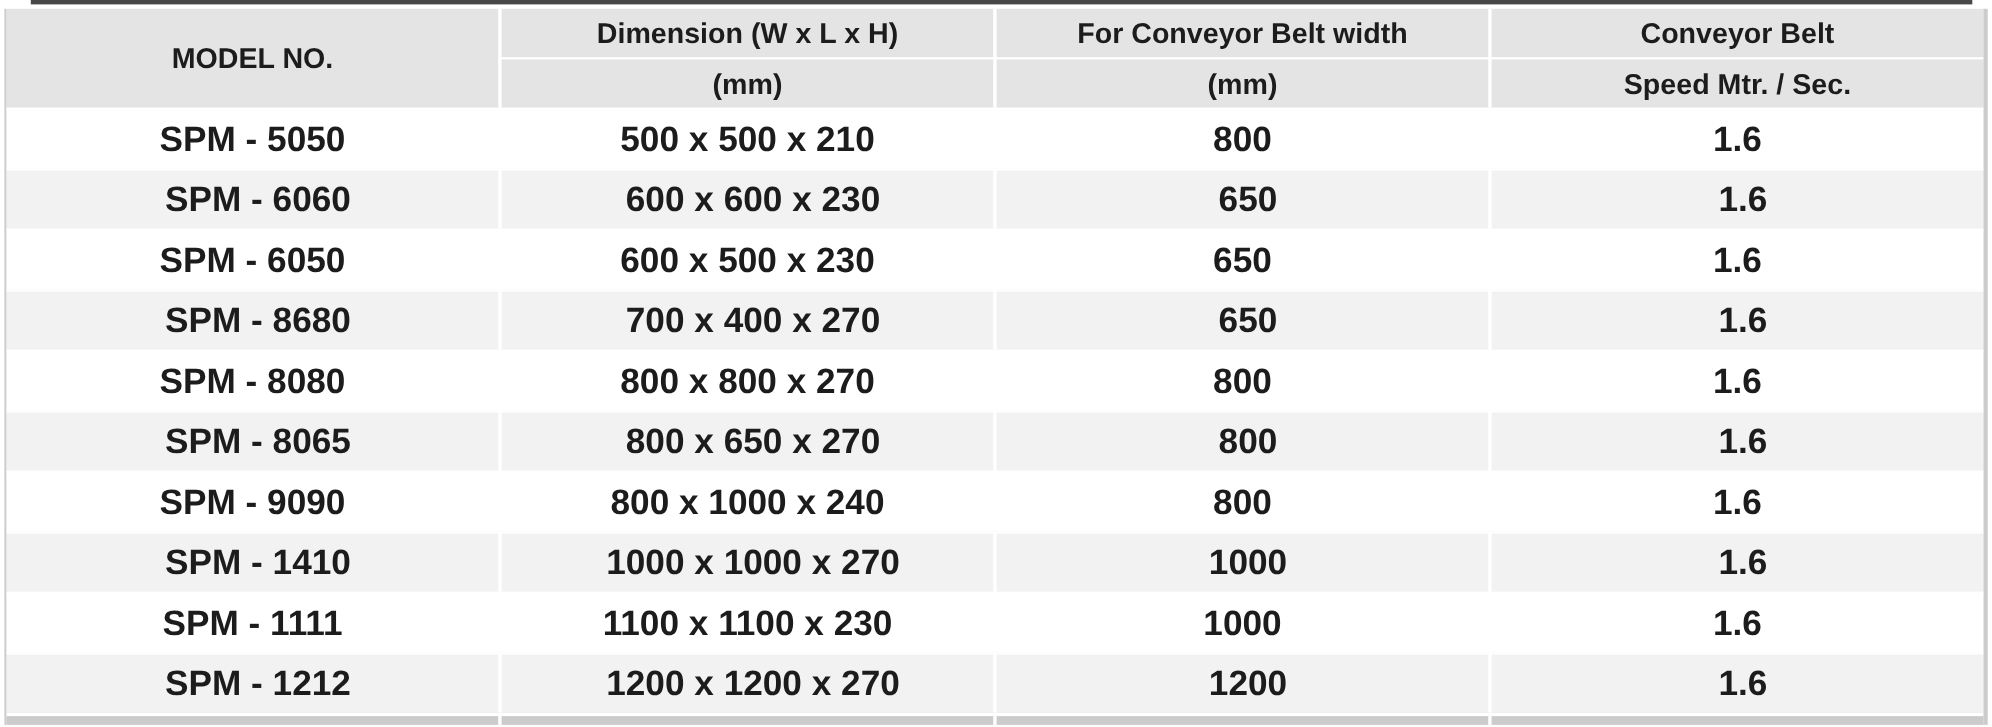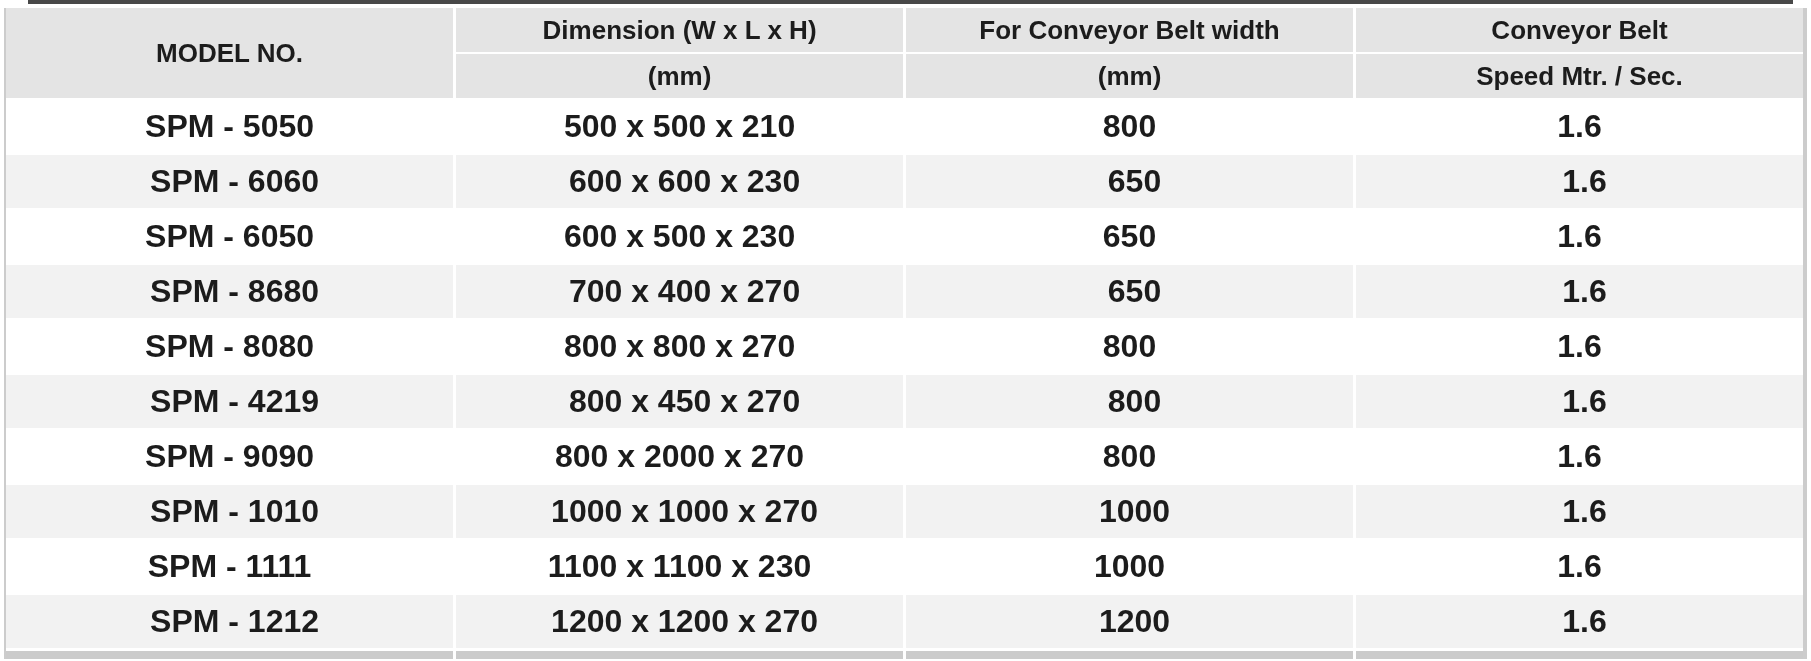--- a/index.html
+++ b/index.html
@@ -100,33 +100,33 @@
             <td class="v">650</td>
             <td class="v">1.6</td>
           </tr>
           <tr>
             <td>SPM - 8080</td>
             <td class="v">800 x 800 x 270</td>
             <td class="v">800</td>
             <td class="v">1.6</td>
           </tr>
           <tr class="alt">
-            <td>SPM - 4219</td>
-            <td class="v">800 x 450 x 270</td>
+            <td>SPM - 8065</td>
+            <td class="v">800 x 650 x 270</td>
             <td class="v">800</td>
             <td class="v">1.6</td>
           </tr>
           <tr>
             <td>SPM - 9090</td>
-            <td class="v">800 x 2000 x 270</td>
+            <td class="v">800 x 1000 x 240</td>
             <td class="v">800</td>
             <td class="v">1.6</td>
           </tr>
           <tr class="alt">
-            <td>SPM - 1010</td>
+            <td>SPM - 1410</td>
             <td class="v">1000 x 1000 x 270</td>
             <td class="v">1000</td>
             <td class="v">1.6</td>
           </tr>
           <tr>
             <td>SPM - 1111</td>
             <td class="v">1100 x 1100 x 230</td>
             <td class="v">1000</td>
             <td class="v">1.6</td>
           </tr>

